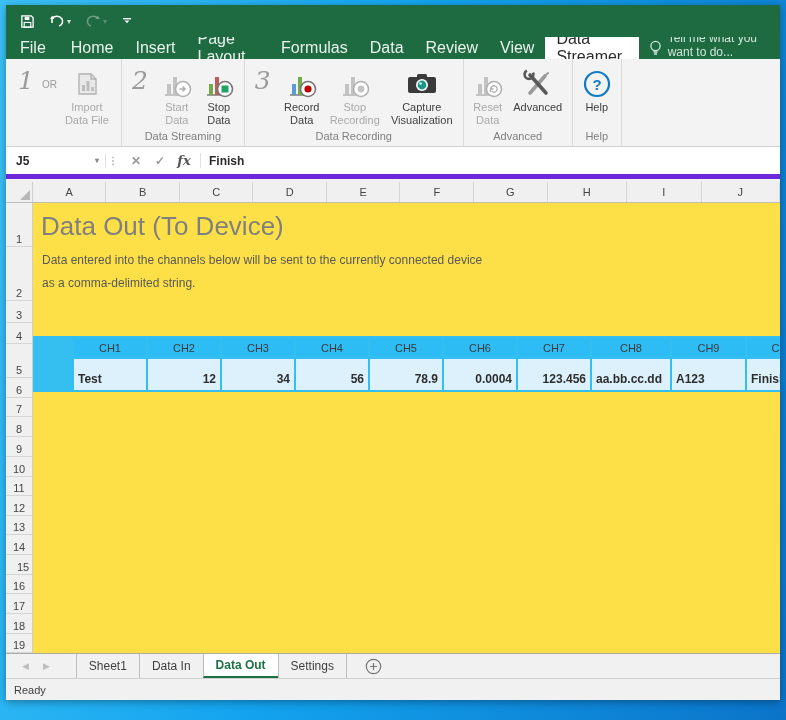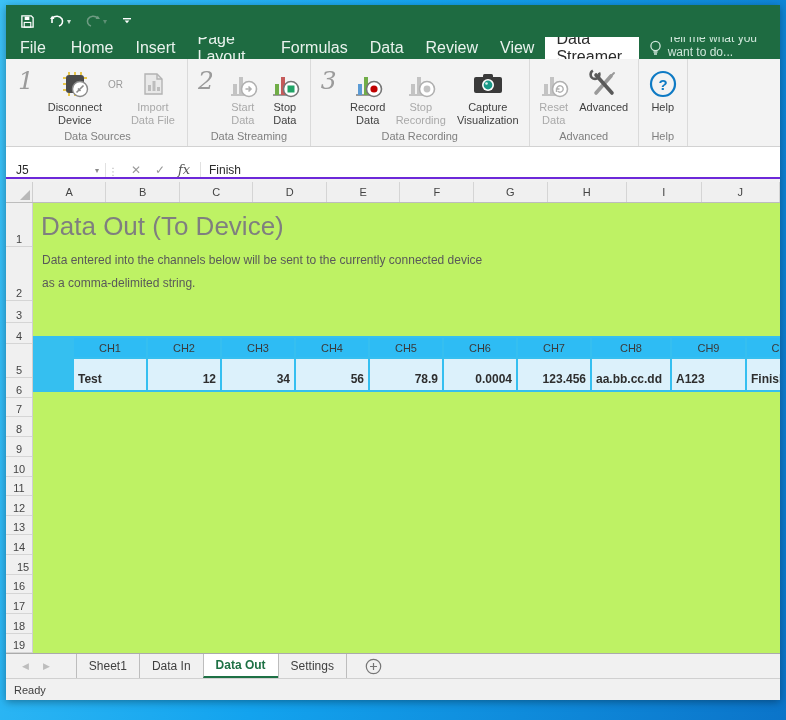--- a/index.html
+++ b/index.html
@@ -36,22 +36,22 @@
   .rgroup-label { height:18px; text-align:center; font-size:11px; color:#7f7f7f; line-height:16px; }
   .big-number { font-family:"DejaVu Serif", serif; font-style:italic; font-size:25px; color:#9b9b9b;
     padding:2px 8px 0 6px; line-height:28px; }
   .rbtn { display:flex; flex-direction:column; align-items:center; width:62px; padding-top:2px; cursor:pointer; }
   .rbtn .ic { height:34px; display:flex; align-items:center; justify-content:center; }
   .rbtn .lbl { font-size:11px; line-height:13px; color:#3f3f3f; text-align:center; }
   .rbtn.disabled { cursor:default; }
   .rbtn.disabled .lbl { color:#a9a9a9; }
   .or-text { font-size:10px; color:#9a9a9a; align-self:flex-start; margin-top:14px; }
   
-  .fbar { height:32px; background:#fff; border-bottom:2px solid #6d28d9; flex:none;
-    display:flex; align-items:flex-end; }
+  .fbar { height:32px; background:#fff; border-bottom:5px solid #6d28d9; flex:none;
+    display:flex; align-items:center;font-weight:bold; }
   .namebox { width:100px; display:flex; align-items:center; justify-content:space-between;
     padding:0 6px 0 10px; border-right:1px solid #e1e1e1; font-size:12px; color:#2b2b2b; cursor:pointer; }
   .namebox .caret2 { font-size:8px; color:#8a8a8a; }
   .fdots { width:14px; display:flex; align-items:center; justify-content:center; color:#b5b5b5;
     font-size:10px; letter-spacing:0; cursor:col-resize; }
   .fbtns { display:flex; align-items:center; border-right:1px solid #e1e1e1; padding:0 4px; }
   .fbtn { width:24px; text-align:center; font-size:12px; color:#9a9a9a; cursor:pointer; }
   .fbtn.fx { font-family:"DejaVu Serif", serif; font-style:italic; color:#555; font-size:13px; }
   .fvalue { flex:1; display:flex; align-items:center; padding-left:8px; font-size:12px; color:#2b2b2b; }
   .gapstrip { height:3px; background:#f1f1f1; flex:none; }
@@ -59,21 +59,21 @@
   .colheaders { height:21px; display:flex; flex:none; background:#f0f0f0; border-bottom:1px solid #bdbdbd; }
   .cornercell { width:27px; border-right:1px solid #cfcfcf; position:relative; cursor:pointer; }
   .cornercell .tri { position:absolute; right:2px; bottom:2px; width:0; height:0;
     border-left:10px solid transparent; border-bottom:10px solid #b8b8b8; }
   .colhead { border-right:1px solid #d5d5d5; display:flex; align-items:center; justify-content:center;
     font-size:11px; color:#444; cursor:pointer; }
   .gridwrap { flex:1; display:flex; overflow:hidden; background:#fff; }
   .rowheaders { width:27px; flex:none; background:#f0f0f0; border-right:1px solid #cfcfcf; }
   .rowhead { border-bottom:1px solid #d5d5d5; display:flex; align-items:flex-end; justify-content:center;
     font-size:11px; color:#444; padding-bottom:1px; cursor:pointer; }
-  .gridbody { position:relative; flex:1; background:#bef264; }
+  .gridbody { position:relative; flex:1; background:#fde047; }
   .sheet-title { position:absolute; left:8px; top:8px; font-size:26px; font-weight:400; color:#7f7f7f; }
   .sheet-desc { position:absolute; left:9px; font-size:12px; color:#595959; line-height:15px; }
   .chtable { position:absolute; left:0; display:grid; gap:2px; background:#35bff0; border:2px solid #35bff0; }
   .chhead { background:#2ebcf4; color:#3a3a3a; font-size:11px; display:flex; align-items:center;
     justify-content:center; height:19px; cursor:pointer; }
   .chcell { background:#dcf1fb; color:#2e2e2e; font-size:12px; font-weight:600; height:31px;
     display:flex; align-items:flex-end; padding:0 4px 4px 4px; cursor:pointer; }
   .chcell.al-right { justify-content:flex-end; }
   .chcell.al-left { justify-content:flex-start; }
   
@@ -143,48 +143,34 @@
      <path d="M4.5 12 h4 M5 14 h3" stroke="#cfe6da" stroke-width="1.3"></path>
           </svg></span>
         <span>Tell me what you want to do...</span>
       </div>
     </div>
 
   <div class="ribbon" id="ribbon">
       <div class="rgroup">
         <div class="rgroup-content">
           <div class="big-number">1</div>
-          <div class="rbtn" style="width: 66px;">
-            <span class="ic">
-              <svg width="32" height="32" viewBox="0 0 32 32">
-     <g stroke="#e8c64a" stroke-width="2">
-                  <path d="M10 4 v3 M16 4 v3 M22 4 v3 M10 25 v3 M16 25 v3 M4 10 h3 M4 16 h3 M4 22 h3 M25 10 h3"></path>
-                </g>
-     <rect x="7" y="7" width="18" height="18" rx="3" fill="#4a4a4a"></rect>
-     <circle cx="21" cy="21" r="7.5" fill="#fff" stroke="#8a8a8a" stroke-width="1.4"></circle>
-     <path d="M17.5 24.5 L24.5 17.5 M19 20.5 l2.5 2.5" stroke="#8a8a8a" stroke-width="1.6"></path>
-              </svg>
-            </span>
-            <span class="lbl">Disconnect<br>Device</span>
-          </div>
           <div class="or-text">OR</div>
           <div class="rbtn disabled" style="width: 60px;">
             <span class="ic">
               <svg width="32" height="32" viewBox="0 0 32 32">
      <path d="M8 6 h12 l5 5 v15 H8 Z" fill="#e9e9e9" stroke="#b3b3b3" stroke-width="1.4"></path>
      <path d="M20 6 v5 h5" fill="none" stroke="#b3b3b3" stroke-width="1.4"></path>
      <rect x="11" y="17" width="3" height="6" fill="#bdbdbd"></rect>
                 <rect x="15.5" y="13" width="3" height="10" fill="#bdbdbd"></rect>
                 <rect x="20" y="19" width="3" height="4" fill="#bdbdbd"></rect>
               </svg>
             </span>
             <span class="lbl">Import<br>Data File</span>
           </div>
         </div>
-        <div class="rgroup-label">Data Sources</div>
       </div>
       <div class="rgroup">
         <div class="rgroup-content">
           <div class="big-number">2</div>
           <div class="rbtn disabled" style="width: 42px;">
             <span class="ic">
               <svg width="32" height="32" viewBox="0 0 32 32">
                 <path d="M4 27 h22" stroke="#c3c3c3" stroke-width="2"></path>
                 <rect x="6" y="16" width="4" height="11" fill="#c3c3c3"></rect>
                 <rect x="12" y="9" width="4" height="18" fill="#c3c3c3"></rect>

